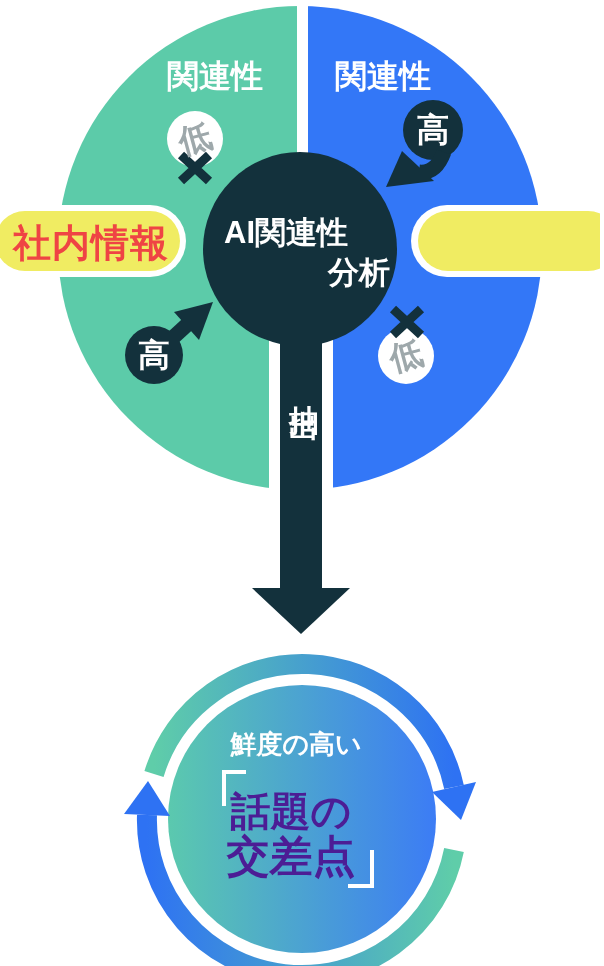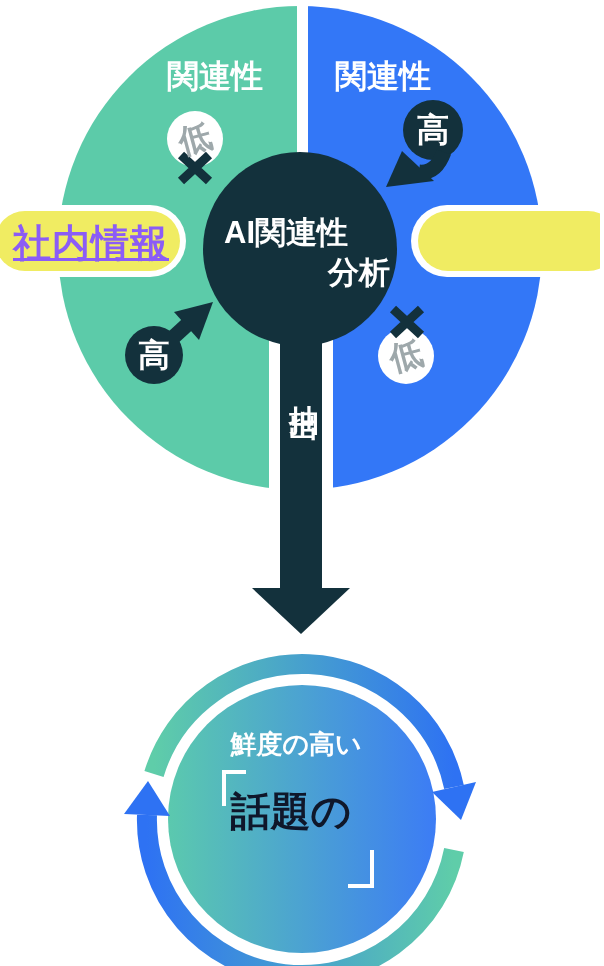--- a/index.html
+++ b/index.html
@@ -4,23 +4,23 @@
 <style>
   html,body{margin:0;padding:0;background:#ffffff;}
   .stage{
     position:relative;width:600px;height:966px;background:#ffffff;overflow:hidden;
     font-family:"Liberation Sans","DejaVu Sans",sans-serif;
   }
   .layer{position:absolute;left:0;top:0;}
   .t{position:absolute;font-weight:700;line-height:1.15;}
   .center{display:flex;align-items:center;justify-content:center;text-align:center;}
   .white{color:#ffffff;}
-  .navy{color:#8b5cf6;text-decoration:underline;}
+  .navy{color:#ef4444;}
   .graytxt{color:#9EA8AB;}
-  .yellowtxt{color:#0f172a;}
+  .yellowtxt{color:#4c1d95;}
 
   .rel-left{left:145px;top:58px;width:140px;font-size:32px;}
   .rel-right{left:313px;top:58px;width:140px;font-size:32px;}
   .badge{width:60px;height:60px;font-size:33px;}
   .badge-low-left{left:165px;top:109px;transform:rotate(-15deg);}
   .badge-high-right{left:403px;top:100px;}
   .badge-high-left{left:124px;top:325px;font-size:32px;}
   .badge-low-right{left:376px;top:326px;transform:rotate(-15deg);}
 
   .ai1{left:196px;top:215px;width:180px;font-size:31px;text-align:center;}
@@ -112,15 +112,16 @@
   <div class="t white ai1">AI関連性</div>
   <div class="t white ai2">分析</div>
 
   <div class="t navy pill-label pill-left-label">社内情報</div>
 
   <div class="t white extract">抽出</div>
 
   <div class="t white freshness">鮮度の高い</div>
   <div class="bracket bracket-open" title="「"></div>
   <div class="t yellowtxt topic1">話題の</div>
+  <div class="t yellowtxt topic2">交差点</div>
   <div class="bracket bracket-close" title="」"></div>
 
 </div>
 
 </body></html>

